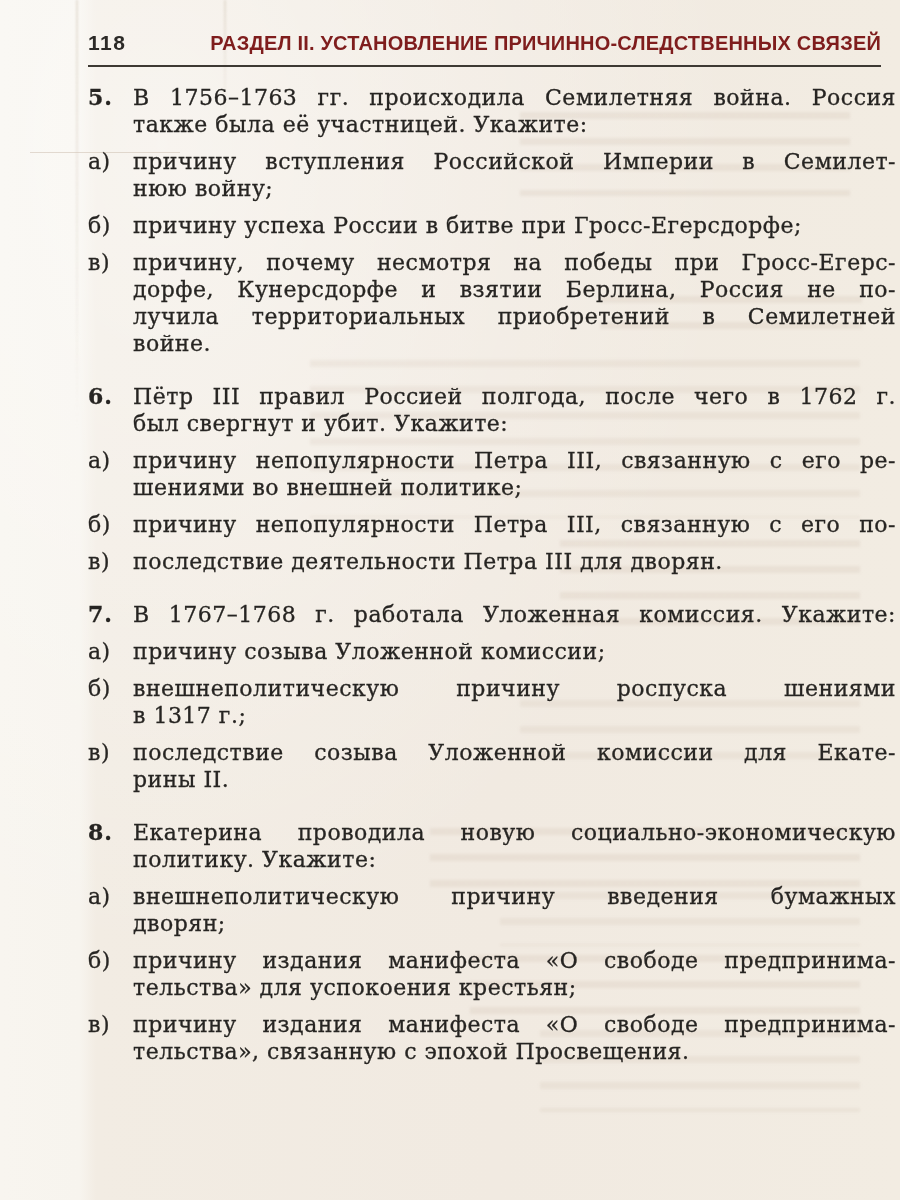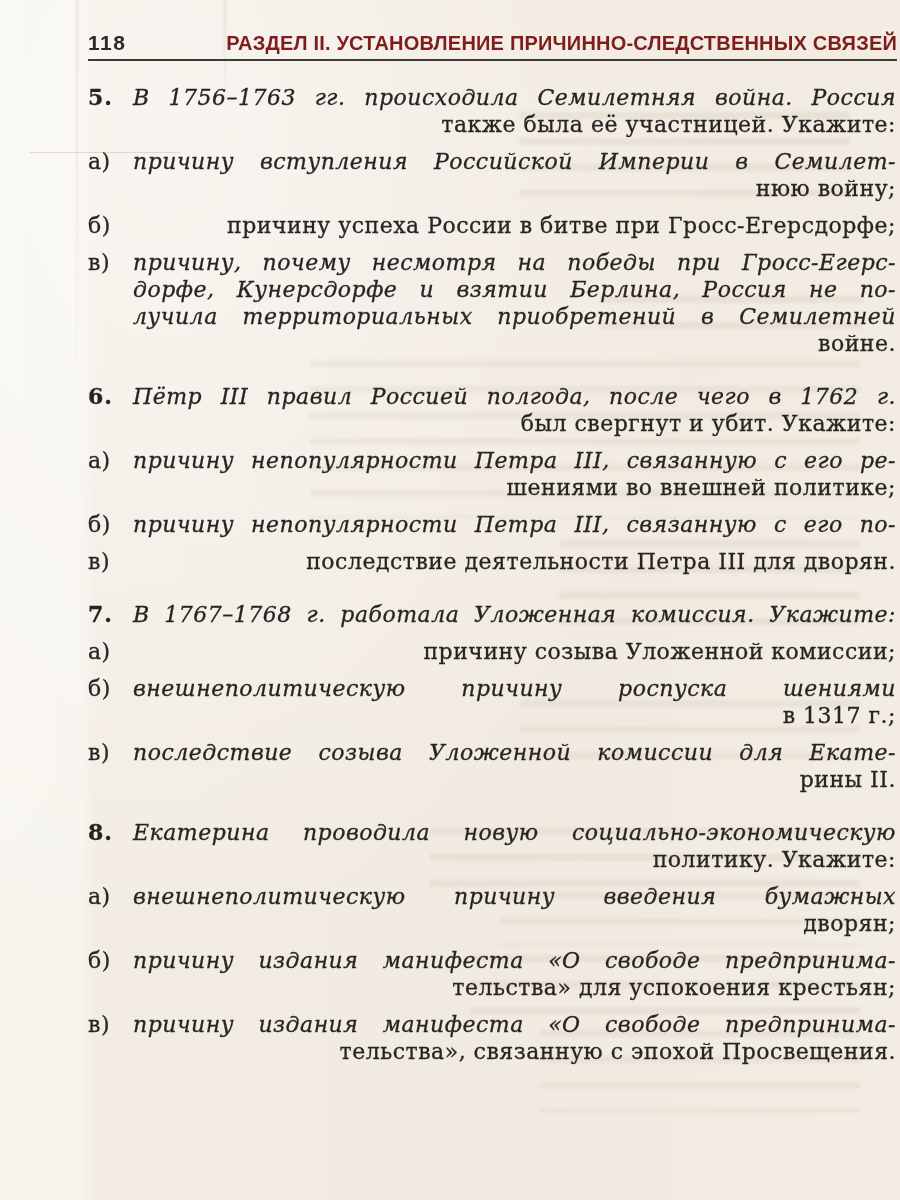--- a/index.html
+++ b/index.html
@@ -8,37 +8,37 @@
     font-family:"DejaVu Serif", serif;
     color:#262422;
     background:
       radial-gradient(ellipse at 18% 12%, rgba(255,255,255,.45), rgba(255,255,255,0) 55%),
       linear-gradient(90deg,#f8f5ef 0px,#f7f4ee 80px,#f2ece3 96px,#f1eae1 55%,#f2ece2 100%);
   }
   .page{position:relative;width:900px;height:1200px;overflow:hidden;}
 
   
   .header{
-    position:absolute;left:88px;right:3px;top:31px;
+    position:absolute;left:88px;right:19px;top:31px;
     display:flex;justify-content:space-between;align-items:flex-end;
-    border-bottom:2.5px solid #3d3933;padding-bottom:4px;
+    border-bottom:2.5px solid #3d3933;padding-bottom:10px;
     font-family:"Liberation Sans", sans-serif;font-weight:bold;
   }
   .page-number{font-size:21px;letter-spacing:1.5px;color:#2c2a27;}
   .section-title{font-size:20px;letter-spacing:.2px;color:#7f1d1d;white-space:nowrap;}
 
   
   .content{position:absolute;left:88px;right:4px;top:84px;-webkit-text-stroke:.3px #2a2824;}
   .question-block{margin-bottom:26px;}
   .para{display:flex;margin-bottom:10px;}
   .marker{flex:0 0 45px;width:45px;font-size:22px;line-height:27px;letter-spacing:.5px;}
   .marker.q-num{font-weight:bold;letter-spacing:1px;}
   .lines{flex:1;min-width:0;}
-  .line{font-size:22px;line-height:27px;letter-spacing:.5px;text-align:right;}
-  .line.just{text-align:justify;text-align-last:justify;font-style:italic;}
+  .line{font-size:22px;line-height:27px;letter-spacing:.5px;text-align:left;}
+  .line.just{text-align:justify;text-align-last:justify;}
 
   
   .smudge{
     position:absolute;opacity:.5;filter:blur(1.4px);pointer-events:none;
     background:repeating-linear-gradient(180deg, rgba(184,163,142,.30) 0 7px, rgba(184,163,142,0) 7px 26px);
   }
   .crease-v{
     position:absolute;top:0;width:2px;pointer-events:none;
     background:linear-gradient(180deg, rgba(214,203,188,.55), rgba(214,203,188,0));
     filter:blur(1px);

